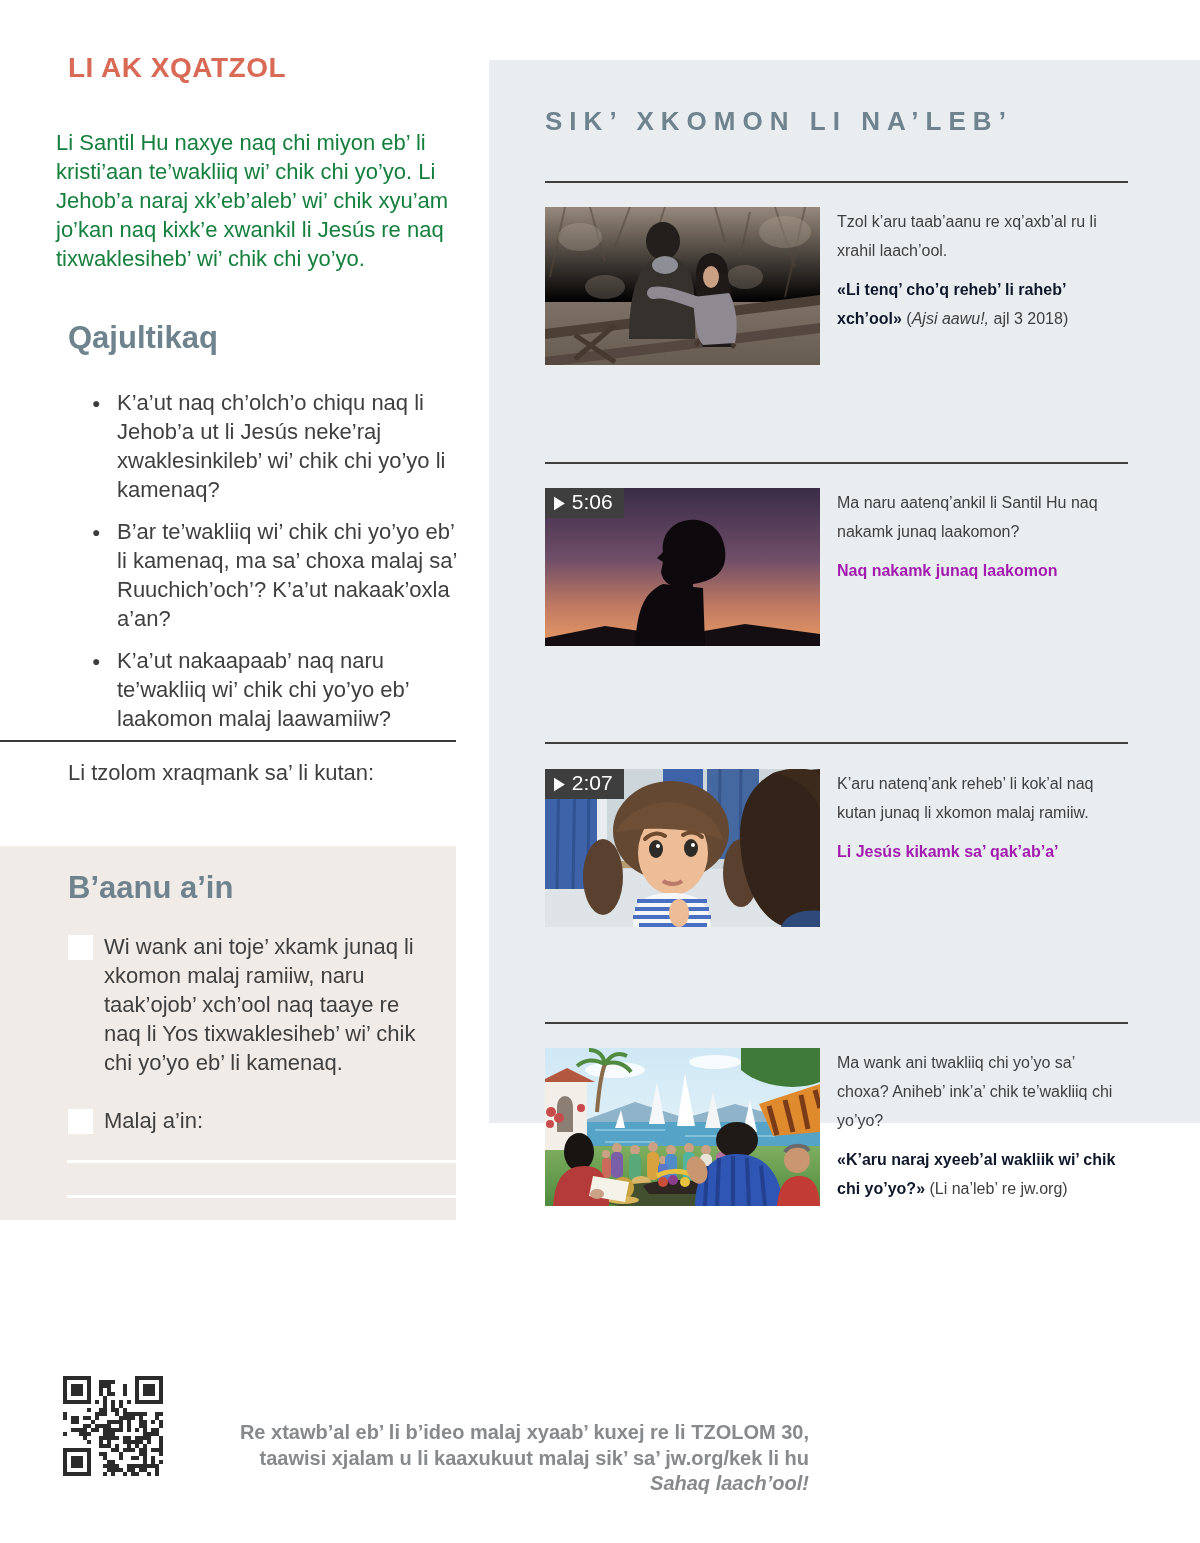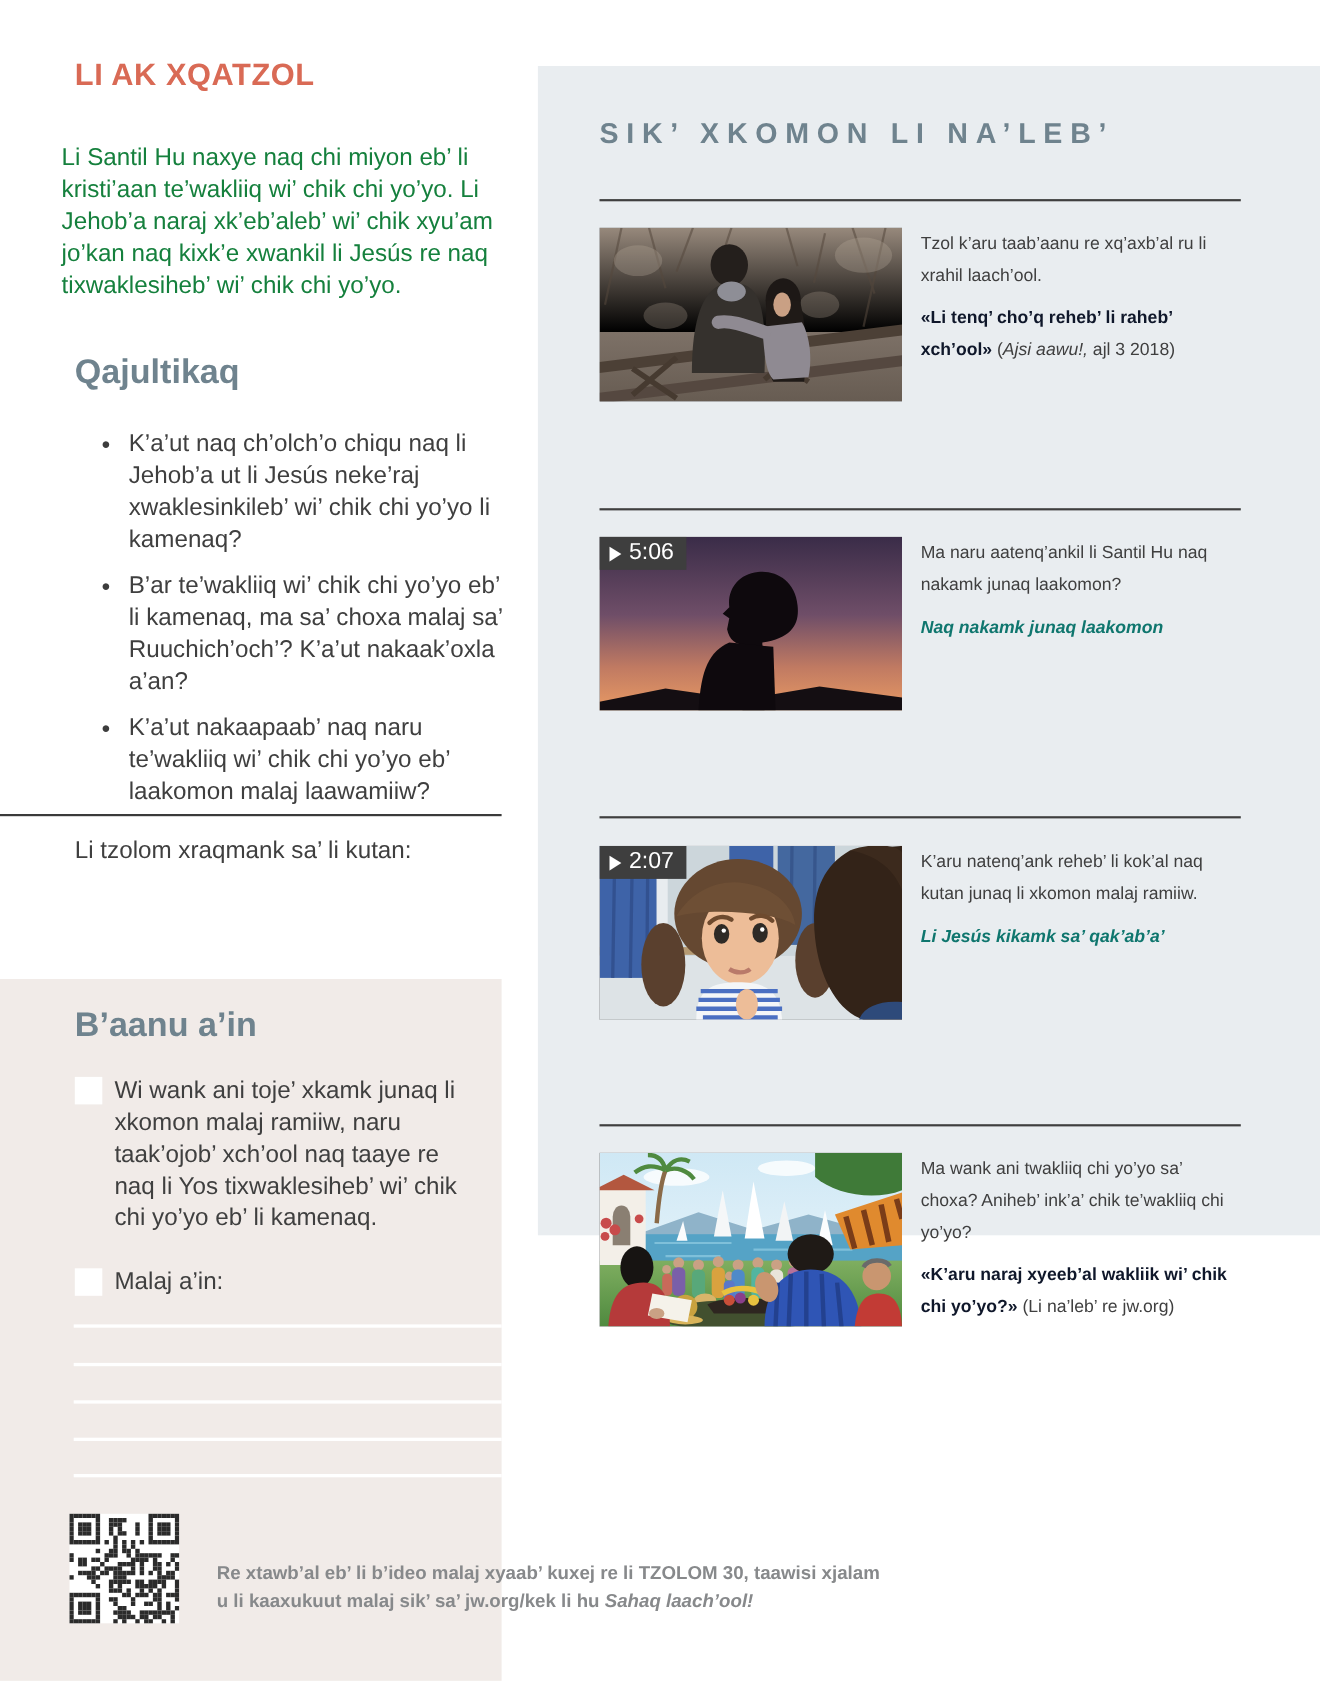--- a/index.html
+++ b/index.html
@@ -27,21 +27,21 @@
     position:relative;padding-left:49px;margin-bottom:13px;
     font-size:22px;line-height:29px;color:#3f3f3f;
   }
   .qlist li::before{
     content:"●";position:absolute;left:24px;top:1px;font-size:14px;color:#3d3d3d;
   }
   .left-divider{left:0;top:740px;width:456px;height:2px;background:#3a3a3a;}
   .homework-note{left:68px;top:760px;font-size:22px;color:#3f3f3f;}
 
   
-  .assign-box{left:0;top:890px;width:456px;height:638px;background:#f1ebe8;}
+  .assign-box{left:0;top:846px;width:456px;height:374px;background:#f1ebe8;}
   .assign-h{position:absolute;left:68px;top:24px;}
   .opt{position:absolute;left:68px;display:flex;align-items:flex-start;}
   .opt1{top:86px;width:370px;}
   .opt2{top:260px;width:370px;}
   .chk{
     width:25px;height:25px;background:#ffffff;flex:0 0 25px;margin-top:3px;
   }
   .opt .txt{margin-left:11px;font-size:22px;line-height:29px;color:#3f3f3f;}
   .wline{position:absolute;left:67px;right:0;height:3px;background:#ffffff;}
 
@@ -61,28 +61,28 @@
   .badge{
     position:absolute;left:0;top:0;background:#3e3e3e;color:#fff;
     display:flex;align-items:center;gap:7px;padding:2px 11px 4px 9px;
     font-size:21px;
   }
   .badge .play{font-size:14px;line-height:1;transform:scaleY(1.25);}
   .etext{margin-left:17px;width:291px;font-size:16px;line-height:29px;color:#3f3f3f;}
   .etext p{margin:0;}
   .etext .ref{margin-top:10px;}
   .etext .b{font-weight:bold;color:#0f172a;}
-  .etext .bi{font-weight:bold;font-style:italic;color:#0f766e;}
+  .etext .bi{font-weight:bold;color:#a21caf;}
   .etext i{font-style:italic;}
 
   
   .qr{left:63px;top:1376px;width:100px;height:100px;}
   .qr-caption{
-    left:197px;top:1400px;width:612px;font-size:17px;line-height:25.5px;
-    color:#87898b;font-weight:600;
+    left:197px;top:1400px;width:612px;font-size:20px;line-height:25.5px;
+    color:#87898b;font-weight:600;text-align:right;
   }
   .qr-caption i{font-style:italic;}
 </style>
 </head>
 <body>
 
 <div class="abs lesson-heading">LI AK XQATZOL</div>
 
 <p class="abs intro">Li Santil Hu naxye naq chi miyon eb’ li kristi’aan te’wakliiq wi’ chik chi yo’yo. Li Jehob’a naraj xk’eb’aleb’ wi’ chik xyu’am jo’kan naq kixk’e xwankil li Jesús re naq tixwaklesiheb’ wi’ chik chi yo’yo.</p>
 

